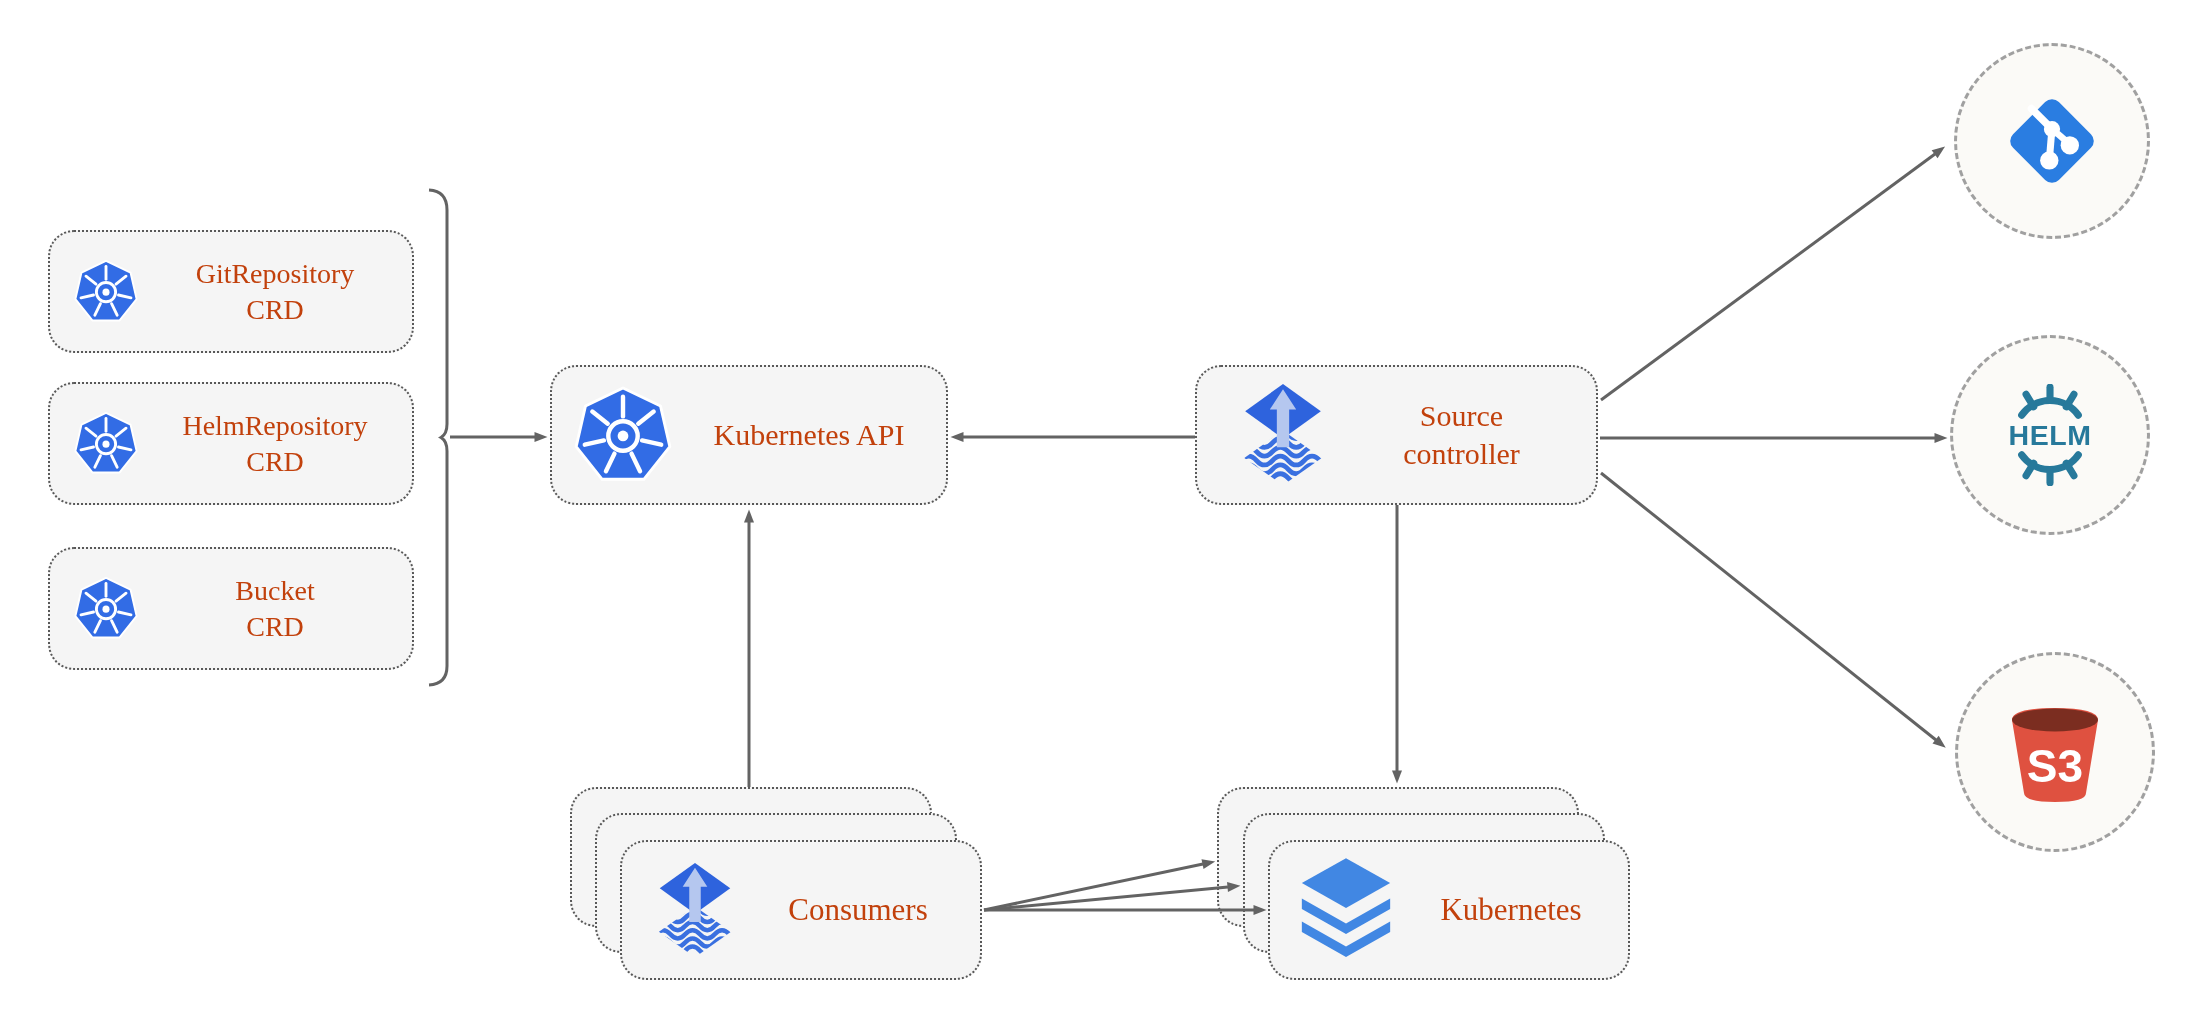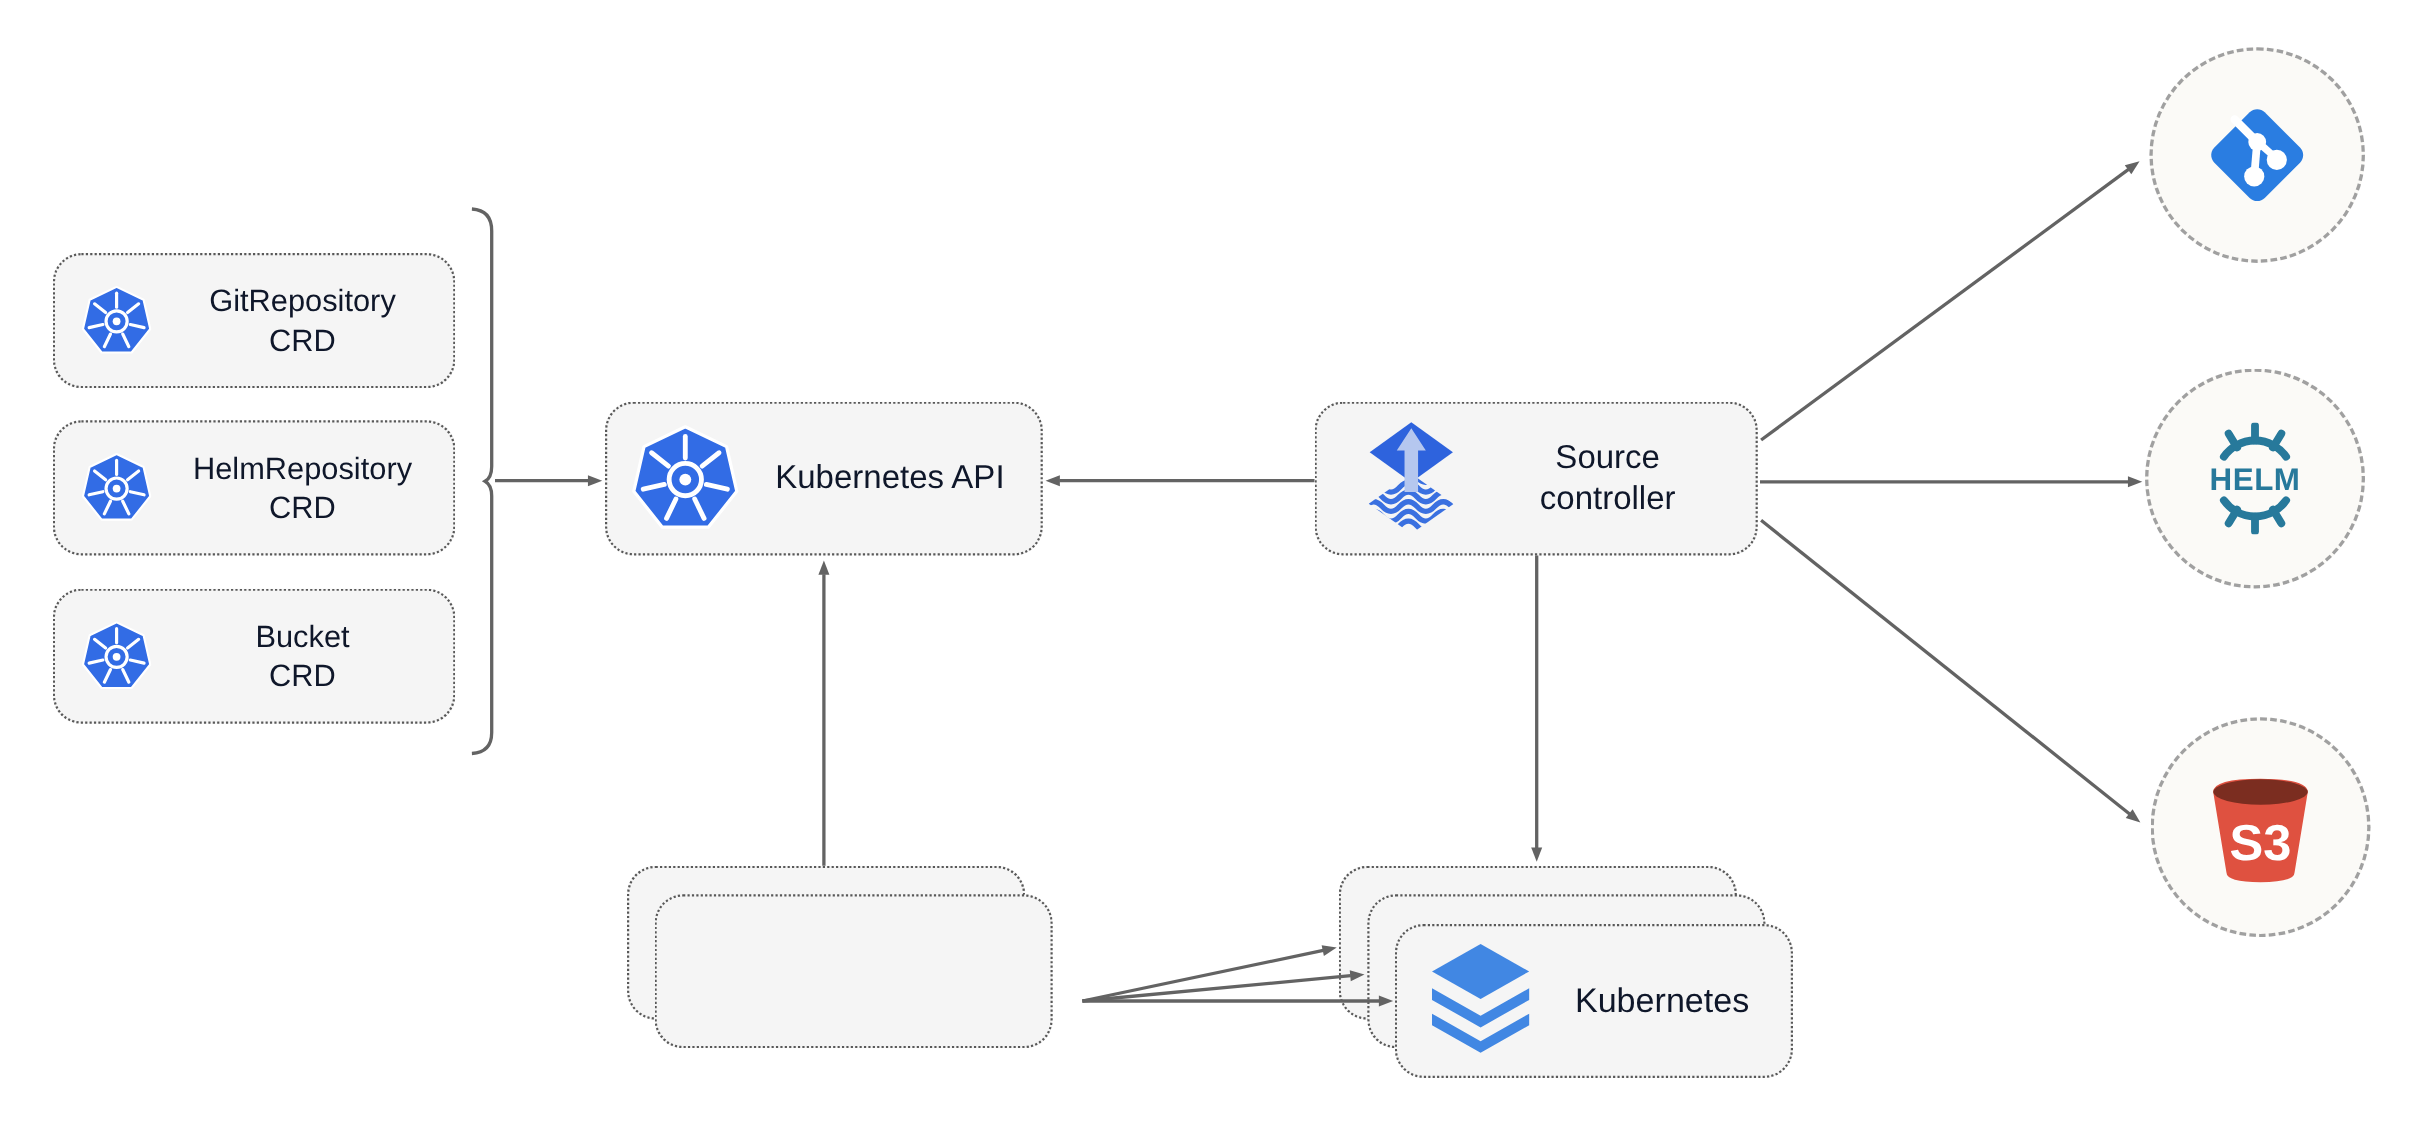--- a/index.html
+++ b/index.html
@@ -1,21 +1,21 @@
 <!DOCTYPE html>
 <html><head>
 <meta charset="utf-8">
 <style>
   html,body{margin:0;padding:0;background:#ffffff;}
   #canvas{
     position:relative;
     width:2196px;height:1030px;
     background:#ffffff;
-    font-family:Liberation Sans, sans-serif;
-    color:#0f172a;
+    font-family:Liberation Serif, serif;
+    color:#c2410c;
     overflow:hidden;
   }
   .node{
     position:absolute;
     background:#f5f5f5;
     border:2.5px dotted #585858;
     border-radius:26px;
     box-sizing:border-box;
     display:flex;
     align-items:center;
@@ -23,21 +23,21 @@
   }
   .node .label{
     flex:1;
     text-align:center;
     line-height:1.28;
   }
   .crd-box{left:48px;width:366px;height:123px;font-size:28px;}
   .crd-box .icon{margin-left:24px;}
   #crd-git{top:230px;}
   #crd-helm{top:382px;}
-  #crd-bucket{top:535px;}
+  #crd-bucket{top:547px;}
   #k8s-api{left:550px;top:365px;width:398px;height:140px;font-size:30px;}
   #k8s-api .icon{margin-left:22px;}
   #source-controller{left:1195px;top:365px;width:403px;height:140px;font-size:30px;}
   #source-controller .icon{margin-left:42px;}
   .stack-box{width:362px;height:140px;}
   #consumers-back{left:570px;top:787px;}
   #consumers-mid{left:595px;top:813px;}
   #consumers-front{left:620px;top:840px;font-size:31px;}
   #consumers-front .icon{margin-left:32px;}
   #artifacts-back{left:1217px;top:787px;}
@@ -209,20 +209,26 @@
 
   <div class="node" id="k8s-api">
     <svg class="icon" width="98" height="102">
         <use href="#sym-k8s"></use>
       </svg>
     <div class="label">Kubernetes API</div>
   </div>
 
   <div class="node stack-box" id="consumers-back"></div>
   <div class="node stack-box" id="consumers-mid"></div>
+  <div class="node stack-box" id="consumers-front">
+    <svg class="icon" width="82" height="97">
+        <use href="#sym-flux"></use>
+      </svg>
+    <div class="label">Consumers</div>
+  </div>
 
   <div class="node stack-box" id="artifacts-back"></div>
   <div class="node stack-box" id="artifacts-mid"></div>
   <div class="node stack-box" id="artifacts-front">
     <svg class="icon" width="96" height="104">
         <use href="#sym-layers"></use>
       </svg>
     <div class="label">Kubernetes</div>
   </div>
 

